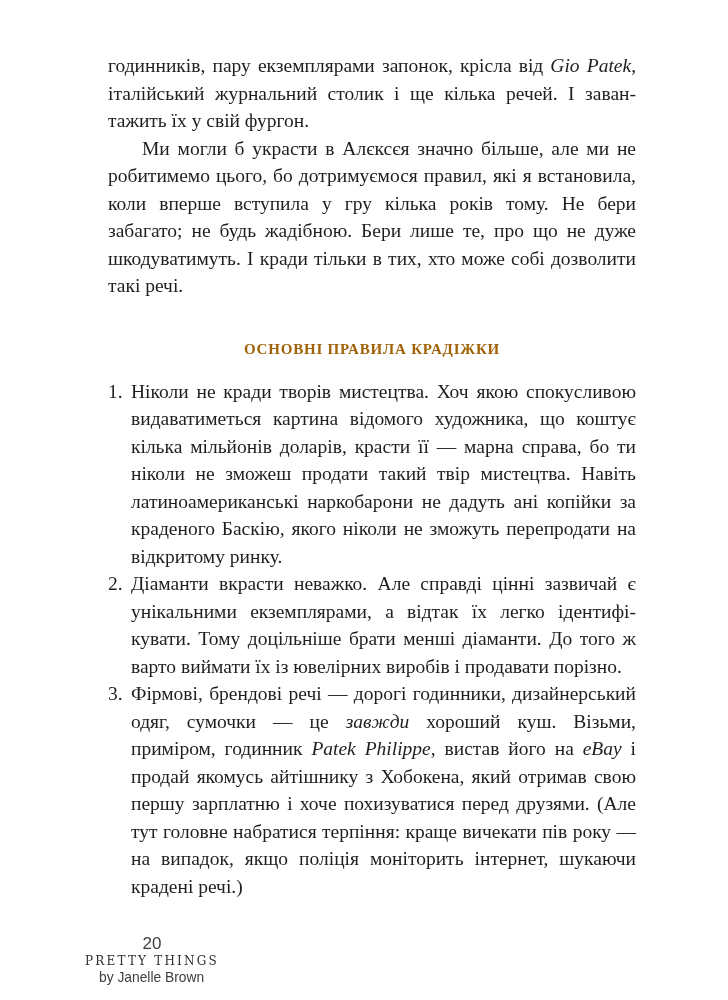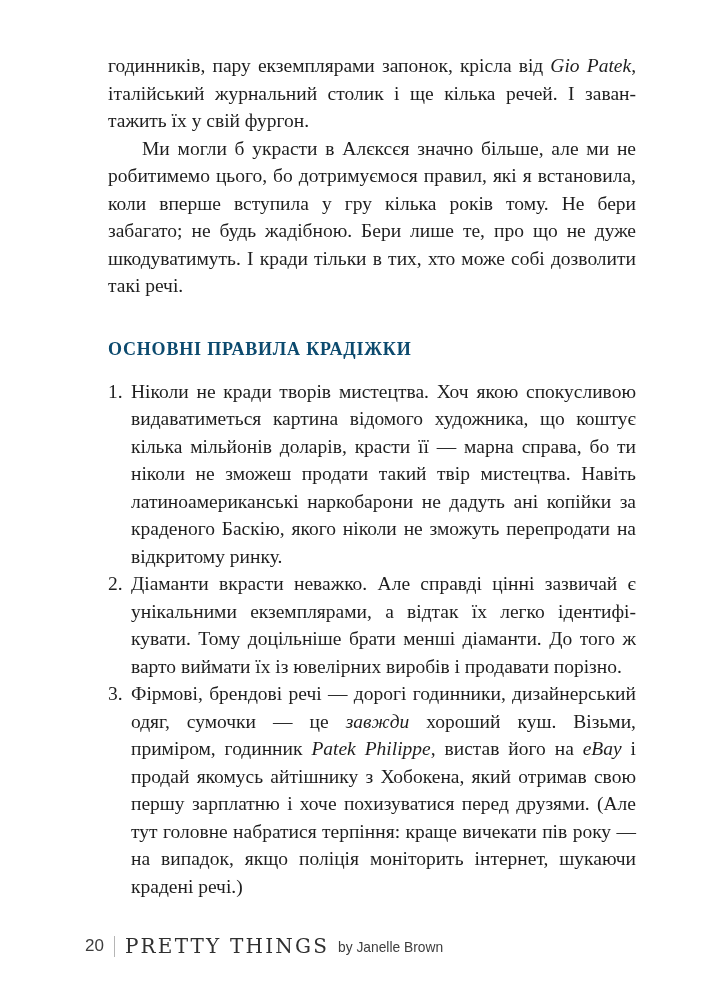--- a/index.html
+++ b/index.html
@@ -27,26 +27,27 @@
     hyphens: manual;
   }
   .para {
     margin: 0;
   }
   .para.indent {
     text-indent: 34px;
   }
   .heading {
     margin: 35px 0 14px 0;
-    font-size: 18px;
+    font-size: 15px;
     line-height: 29px;
     font-weight: 700;
     letter-spacing: 0.8px;
+    text-align: center;
     text-indent: 0;
-    color: #0c4a6e;
+    color: #a16207;
   }
   .rules {
     margin: 0;
     padding: 0;
     list-style: none;
   }
   .rule {
     position: relative;
     padding-left: 23px;
     margin: 0;
@@ -60,35 +61,36 @@
     font-style: italic;
   }
   .footer {
     position: absolute;
     left: 85px;
     top: 934px;
     height: 24px;
     display: flex;
     align-items: center;
     white-space: nowrap;
+    flex-direction: column;
   }
   .pagenum {
     font-family: "Liberation Sans", sans-serif;
     font-size: 17px;
     color: #3d3d3d;
   }
   .sep {
     width: 1px;
     height: 21px;
     background: #b5b5b5;
     margin: 0 10px 0 10px;
   }
   .book-title {
     font-family: "DejaVu Serif", serif;
-    font-size: 20px;
+    font-size: 12px;
     letter-spacing: 2.2px;
     color: #303030;
   }
   .byline {
     display: inline-block;
     font-family: "Liberation Sans", sans-serif;
     font-size: 15px;
     color: #3d3d3d;
     margin-left: 9px;
     transform: scaleX(0.92);

